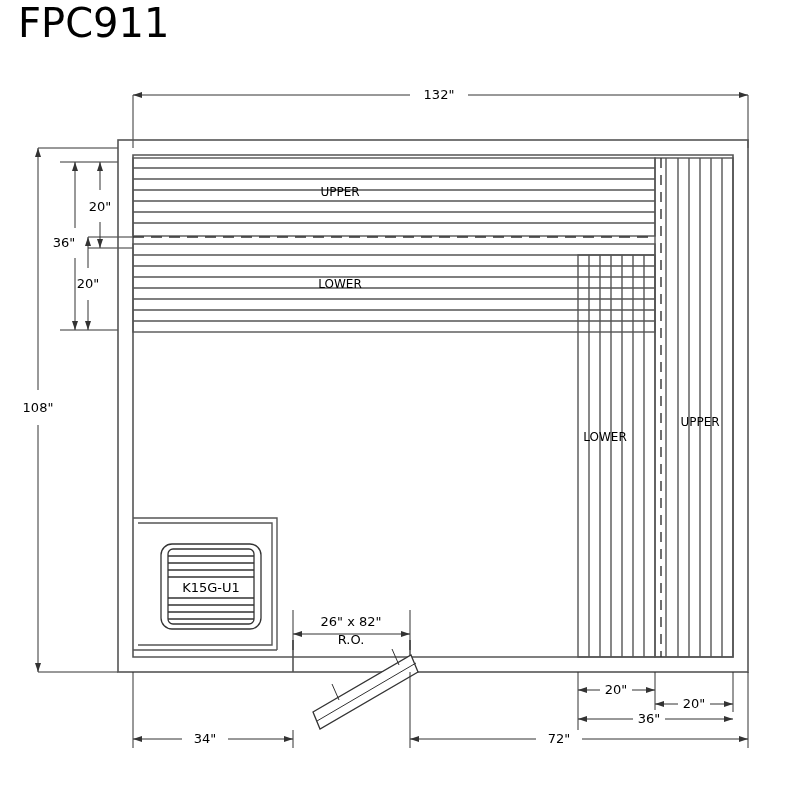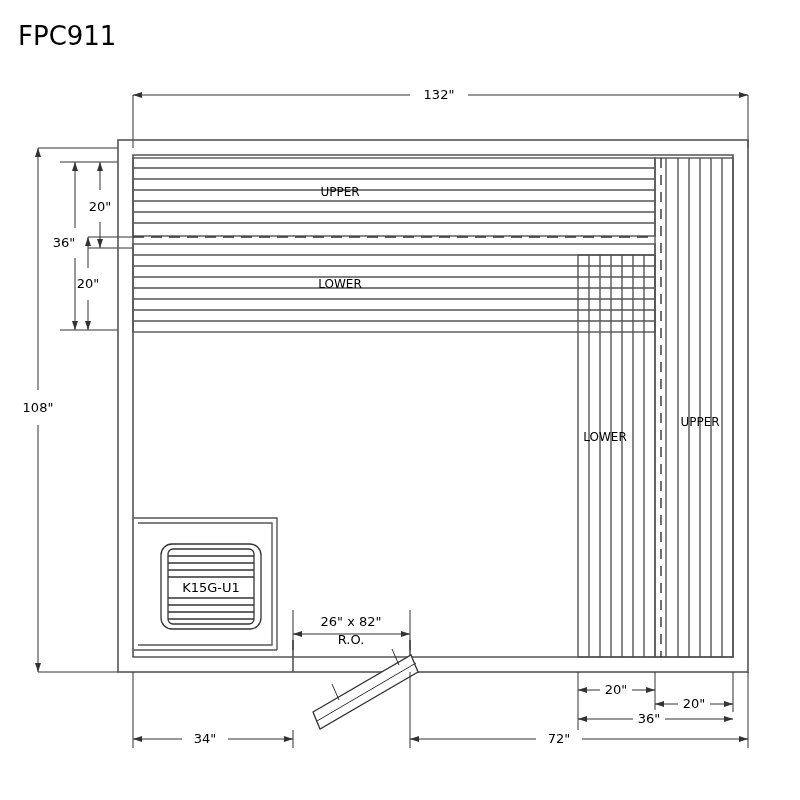--- a/index.html
+++ b/index.html
@@ -11,22 +11,22 @@
     position: relative;
     width: 800px;
     height: 800px;
     background: #ffffff;
     font-family: "DejaVu Sans", sans-serif;
     overflow: hidden;
   }
   #title {
     position: absolute;
     left: 18px;
-    top: 21px;
-    font-size: 26px;
+    top: 0;
+    font-size: 40px;
     color: #000000;
     letter-spacing: 0px;
     font-family: "DejaVu Sans", sans-serif;
   }
   svg.drawing {
     position: absolute;
     left: 0;
     top: 0;
     width: 800px;
     height: 800px;

